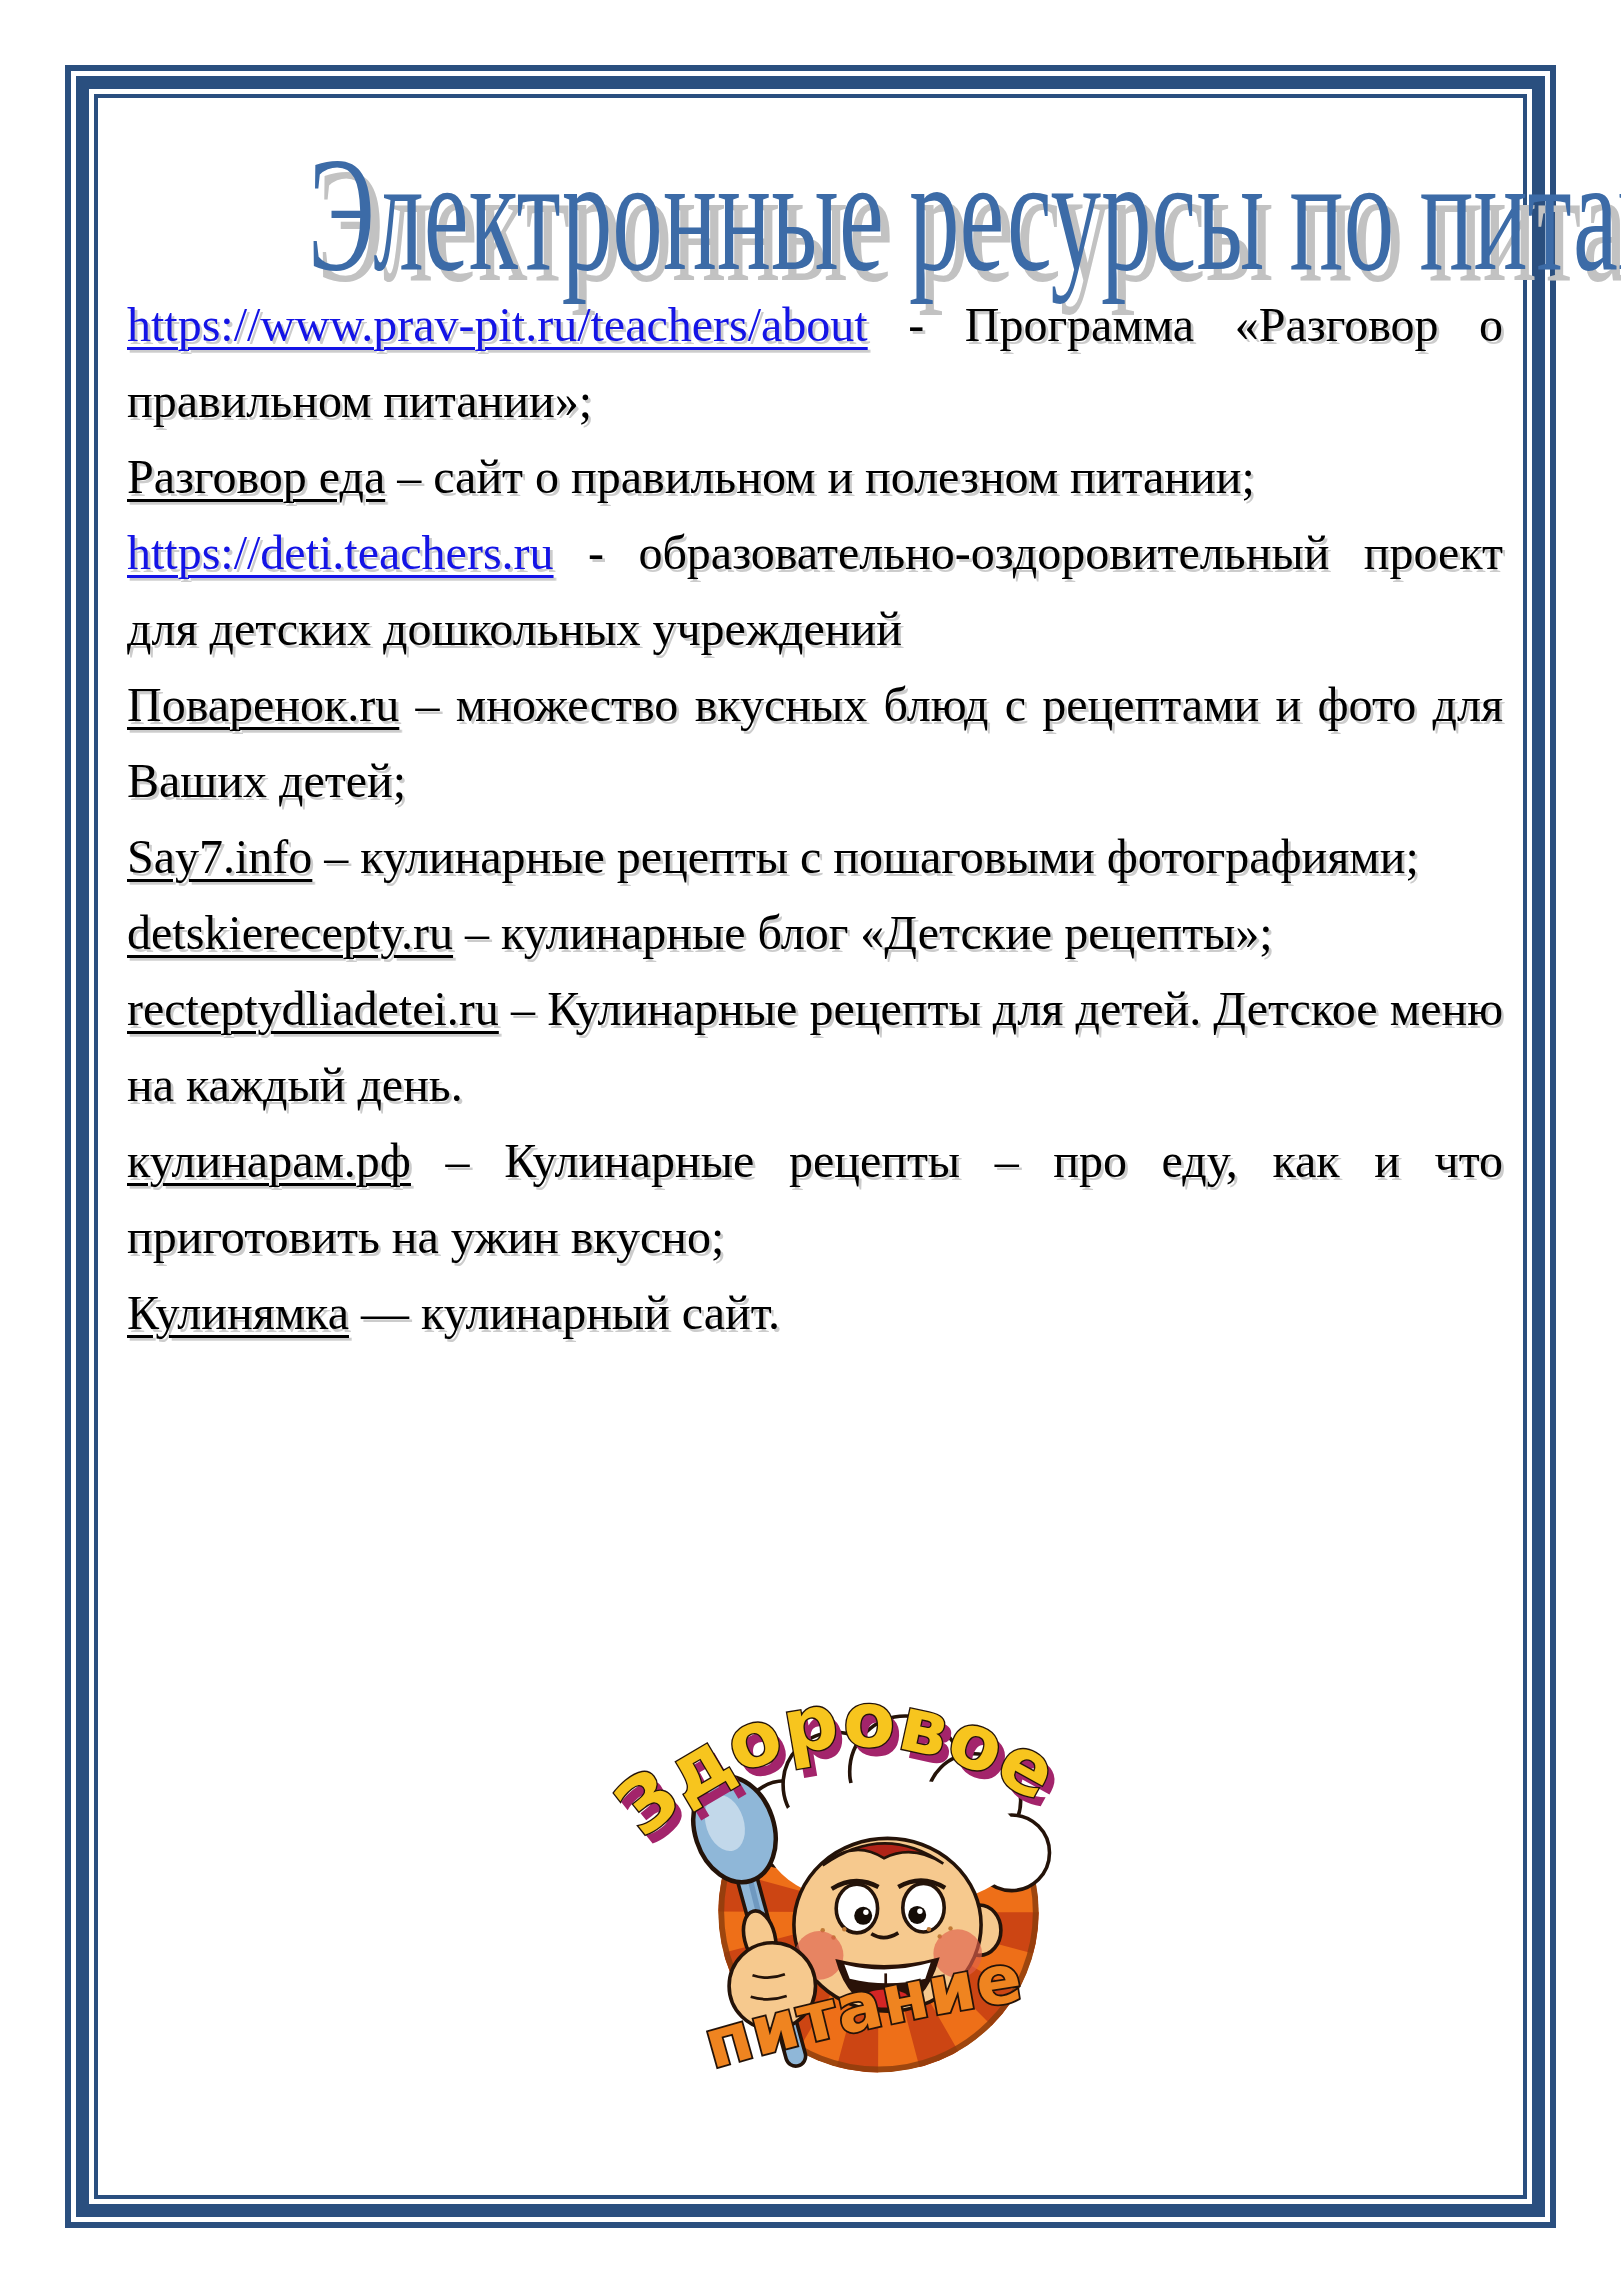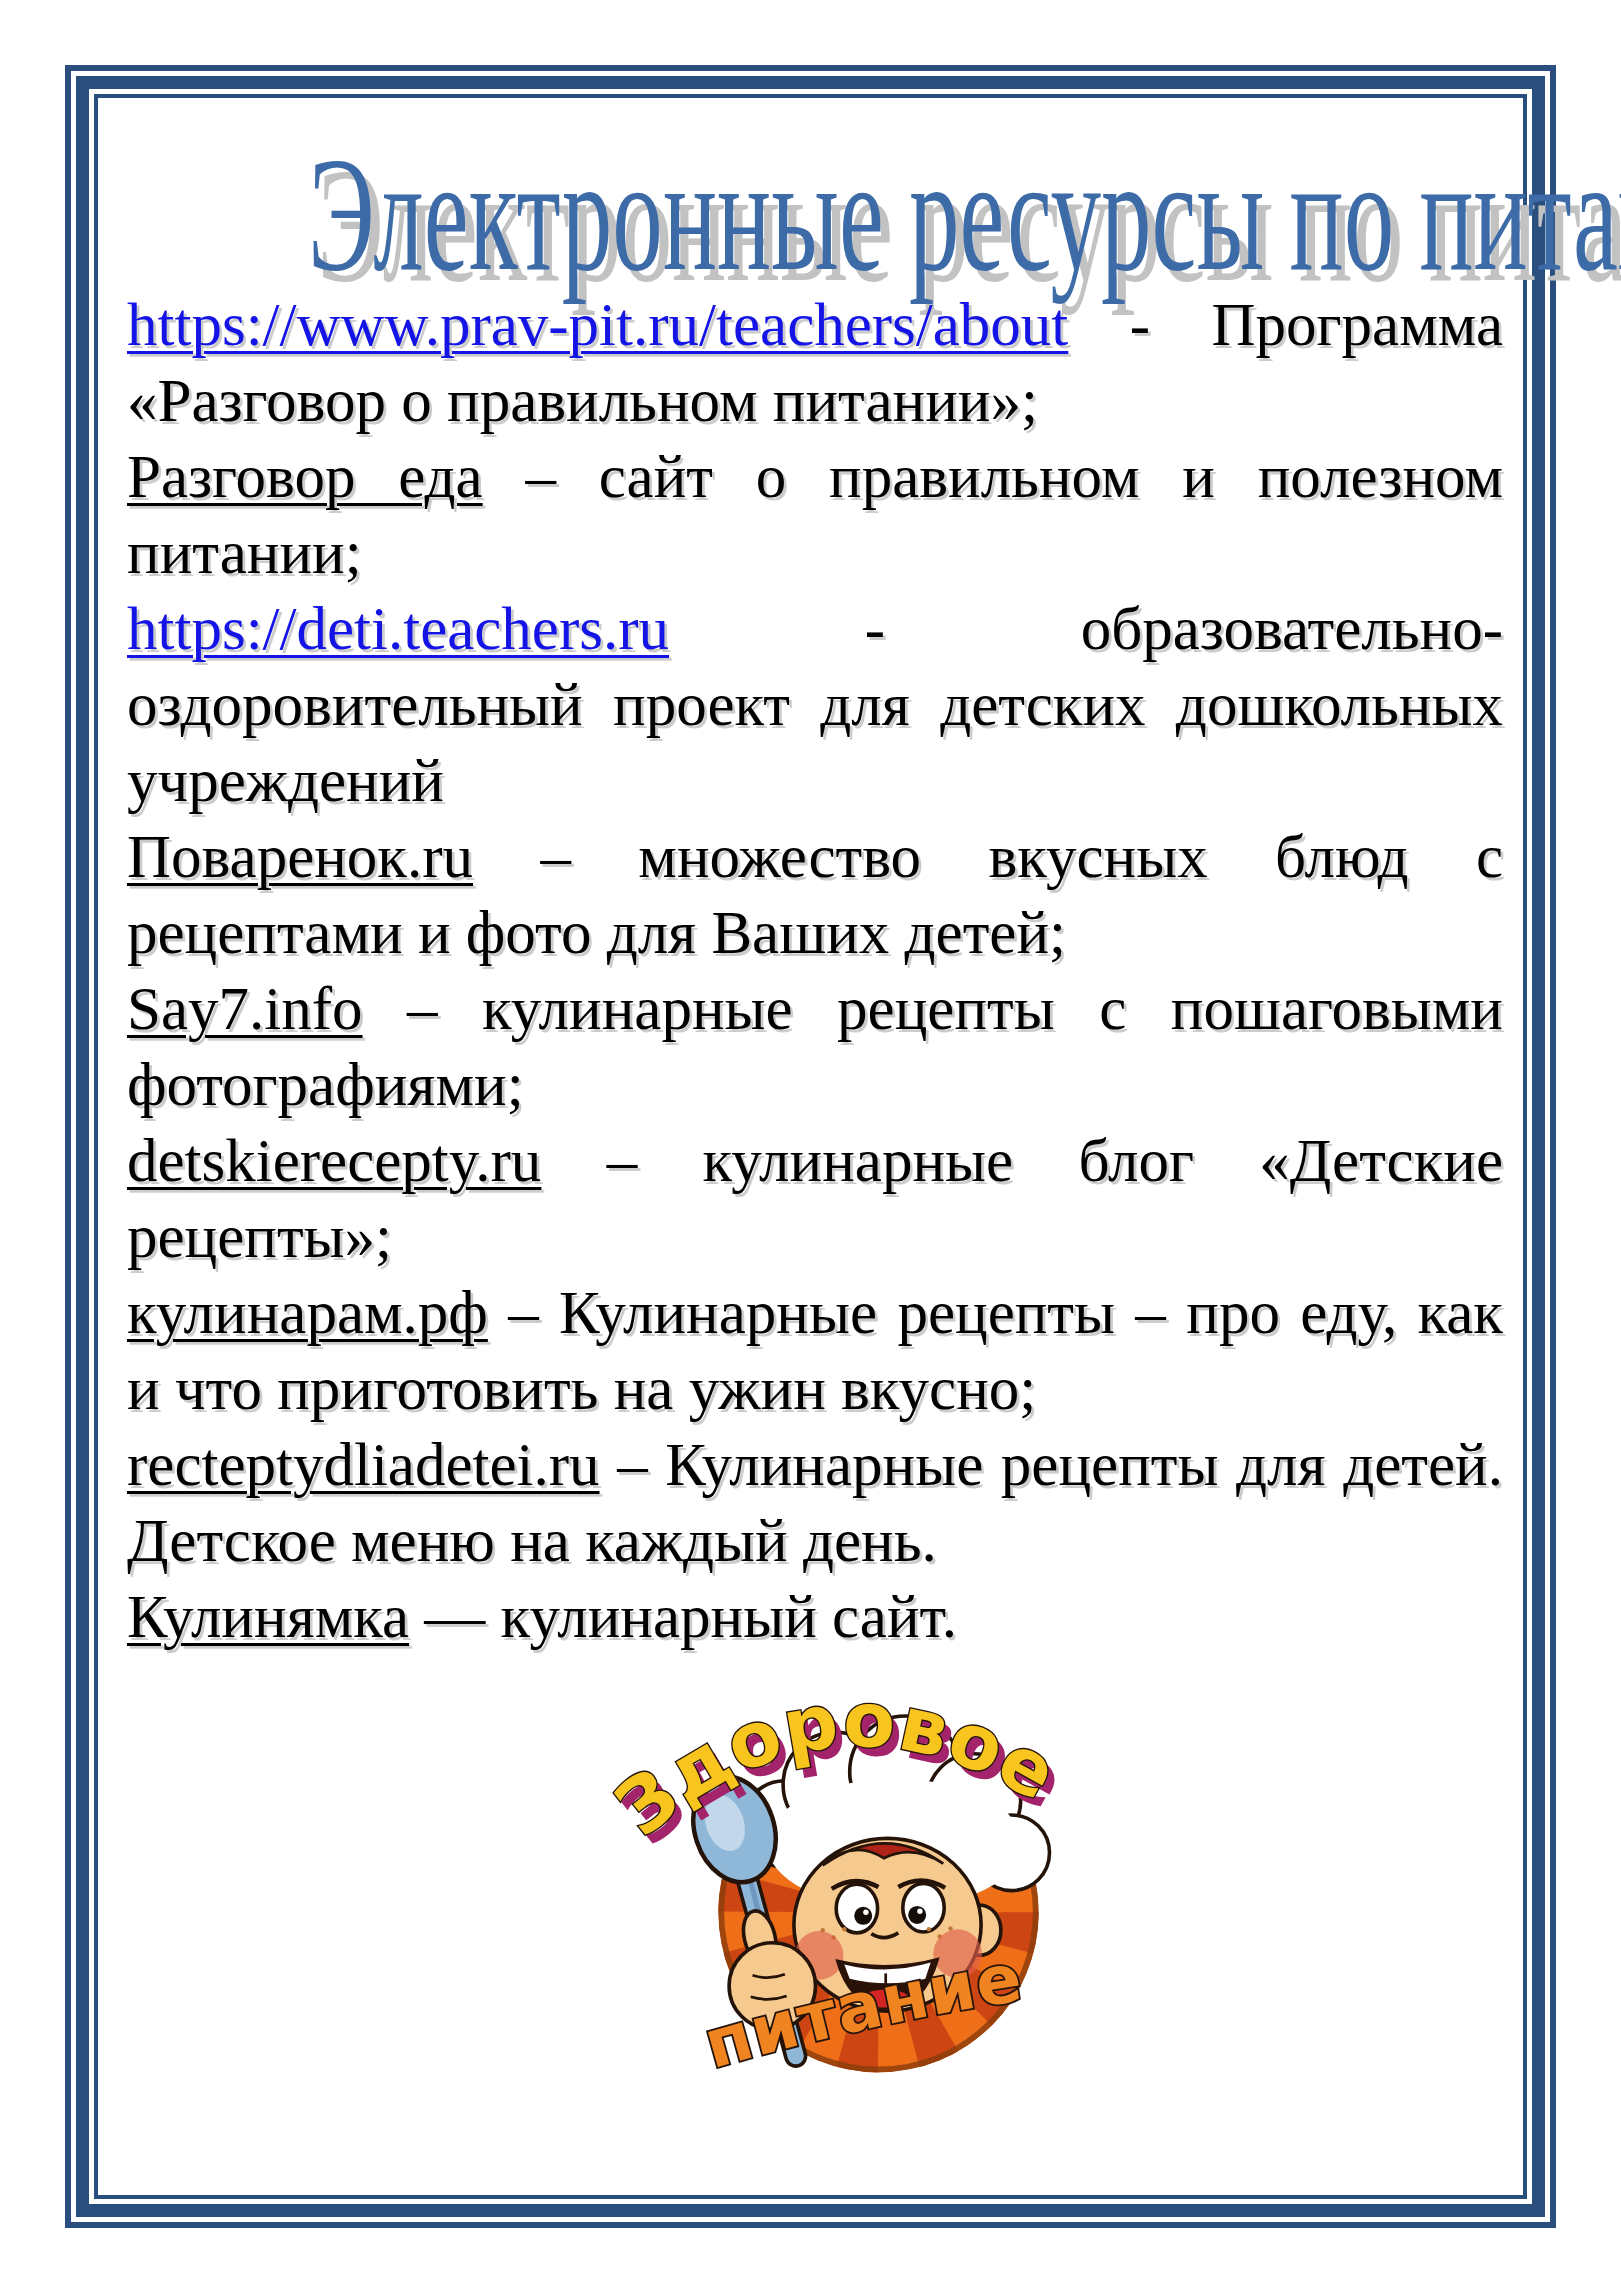--- a/index.html
+++ b/index.html
@@ -16,21 +16,21 @@
   .frame.mid{left:76px;top:76px;right:76px;bottom:76px;border-width:13.4px;}
   .frame.inner{left:94px;top:94px;right:94px;bottom:94px;border-width:4.5px;}
   
   .title{position:absolute;top:133px;left:0;right:0;margin:0;text-align:center;
          font-family:"Liberation Serif",serif;font-weight:normal;font-size:163px;line-height:1.0;
          color:var(--title,#3c6ba7);white-space:nowrap;
          transform:scaleX(0.62);transform-origin:50% 50%;
          text-shadow:15px 10.7px 0 var(--title_shadow,#c2c2c2);}
   
   .content{position:absolute;left:127px;right:118px;top:287px;
-           font-size:61px;line-height:76px;color:var(--text,#000);
+           font-size:48px;line-height:76px;color:var(--text,#000);
            text-align:justify;text-align-last:left;
            text-shadow:2.7px 2.7px 0 var(--text_shadow,#ccc);}
   .content p{margin:0;}
   .res-name{color:var(--text,#000);text-decoration:underline;text-decoration-thickness:2.7px;text-underline-offset:6.3px;}
   .res-name.hyperlink{color:var(--link,#1414e6);cursor:pointer;}
   
   .logo{position:absolute;left:605px;top:1689px;width:475px;height:414px;}
   .logo svg{display:block;width:100%;height:100%;}
 </style>
 </head>
@@ -53,23 +53,23 @@
     <p class="res"><a class="res-name hyperlink">https://deti.teachers.ru</a><span class="res-sep"> - </span><span class="res-desc">образовательно-оздоровительный проект для детских дошкольных учреждений</span></p>
 
 
     <p class="res"><a class="res-name">Поваренок.ru</a><span class="res-sep"> – </span><span class="res-desc">множество вкусных блюд с рецептами и фото для Ваших детей;</span></p>
 
     <p class="res"><a class="res-name">Say7.info</a><span class="res-sep"> – </span><span class="res-desc">кулинарные рецепты с пошаговыми фотографиями;</span></p>
 
     <p class="res"><a class="res-name">detskierecepty.ru</a><span class="res-sep"> – </span><span class="res-desc">кулинарные блог «Детские рецепты»;</span></p>
 
 
+    <p class="res"><a class="res-name">recteptydliadetei.ru</a><span class="res-sep"> – </span><span class="res-desc">Кулинарные рецепты для детей. Детское меню на каждый день.</span></p>
+
     <p class="res"><a class="res-name">кулинарам.рф</a><span class="res-sep"> – </span><span class="res-desc">Кулинарные рецепты – про еду, как и что приготовить на ужин вкусно;</span></p>
-
-    <p class="res"><a class="res-name">recteptydliadetei.ru</a><span class="res-sep"> – </span><span class="res-desc">Кулинарные рецепты для детей. Детское меню на каждый день.</span></p>
 
     <p class="res"><a class="res-name">Кулинямка</a><span class="res-sep"> — </span><span class="res-desc">кулинарный сайт.</span></p>
   </div>
 
   <div class="logo">
     <svg viewBox="0 0 520 460" xmlns="http://www.w3.org/2000/svg" xmlns:xlink="http://www.w3.org/1999/xlink">
       <defs>
         <clipPath id="cclip">
             <circle cx="300" cy="248" r="178"></circle>
           </clipPath>

